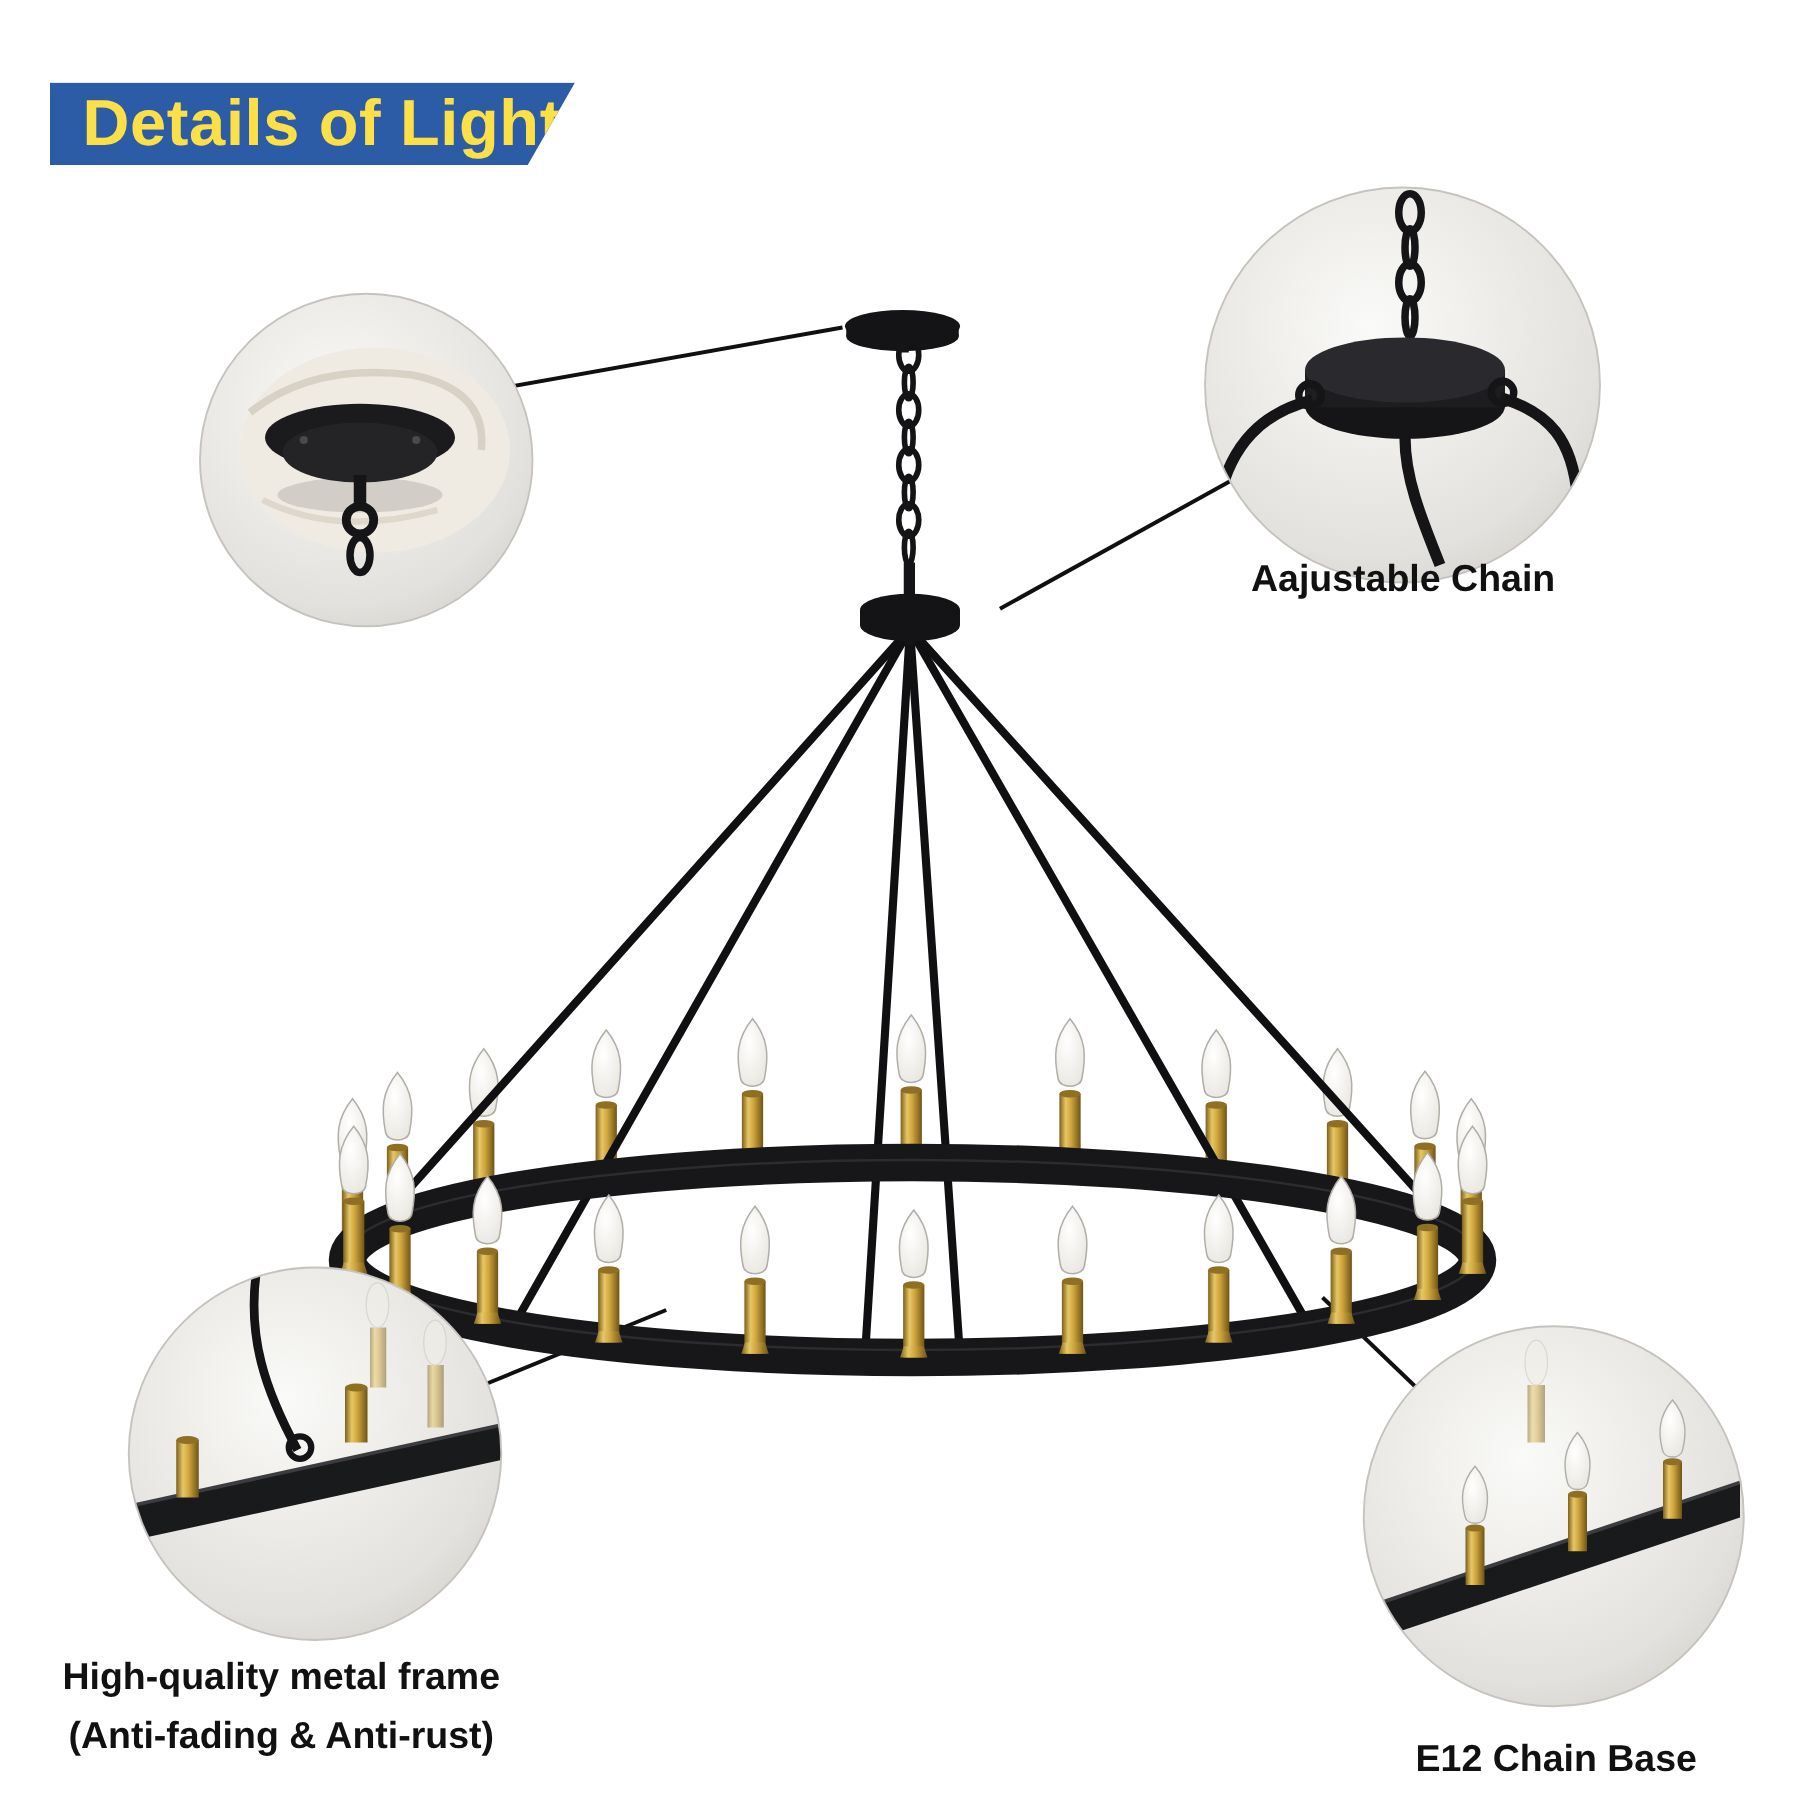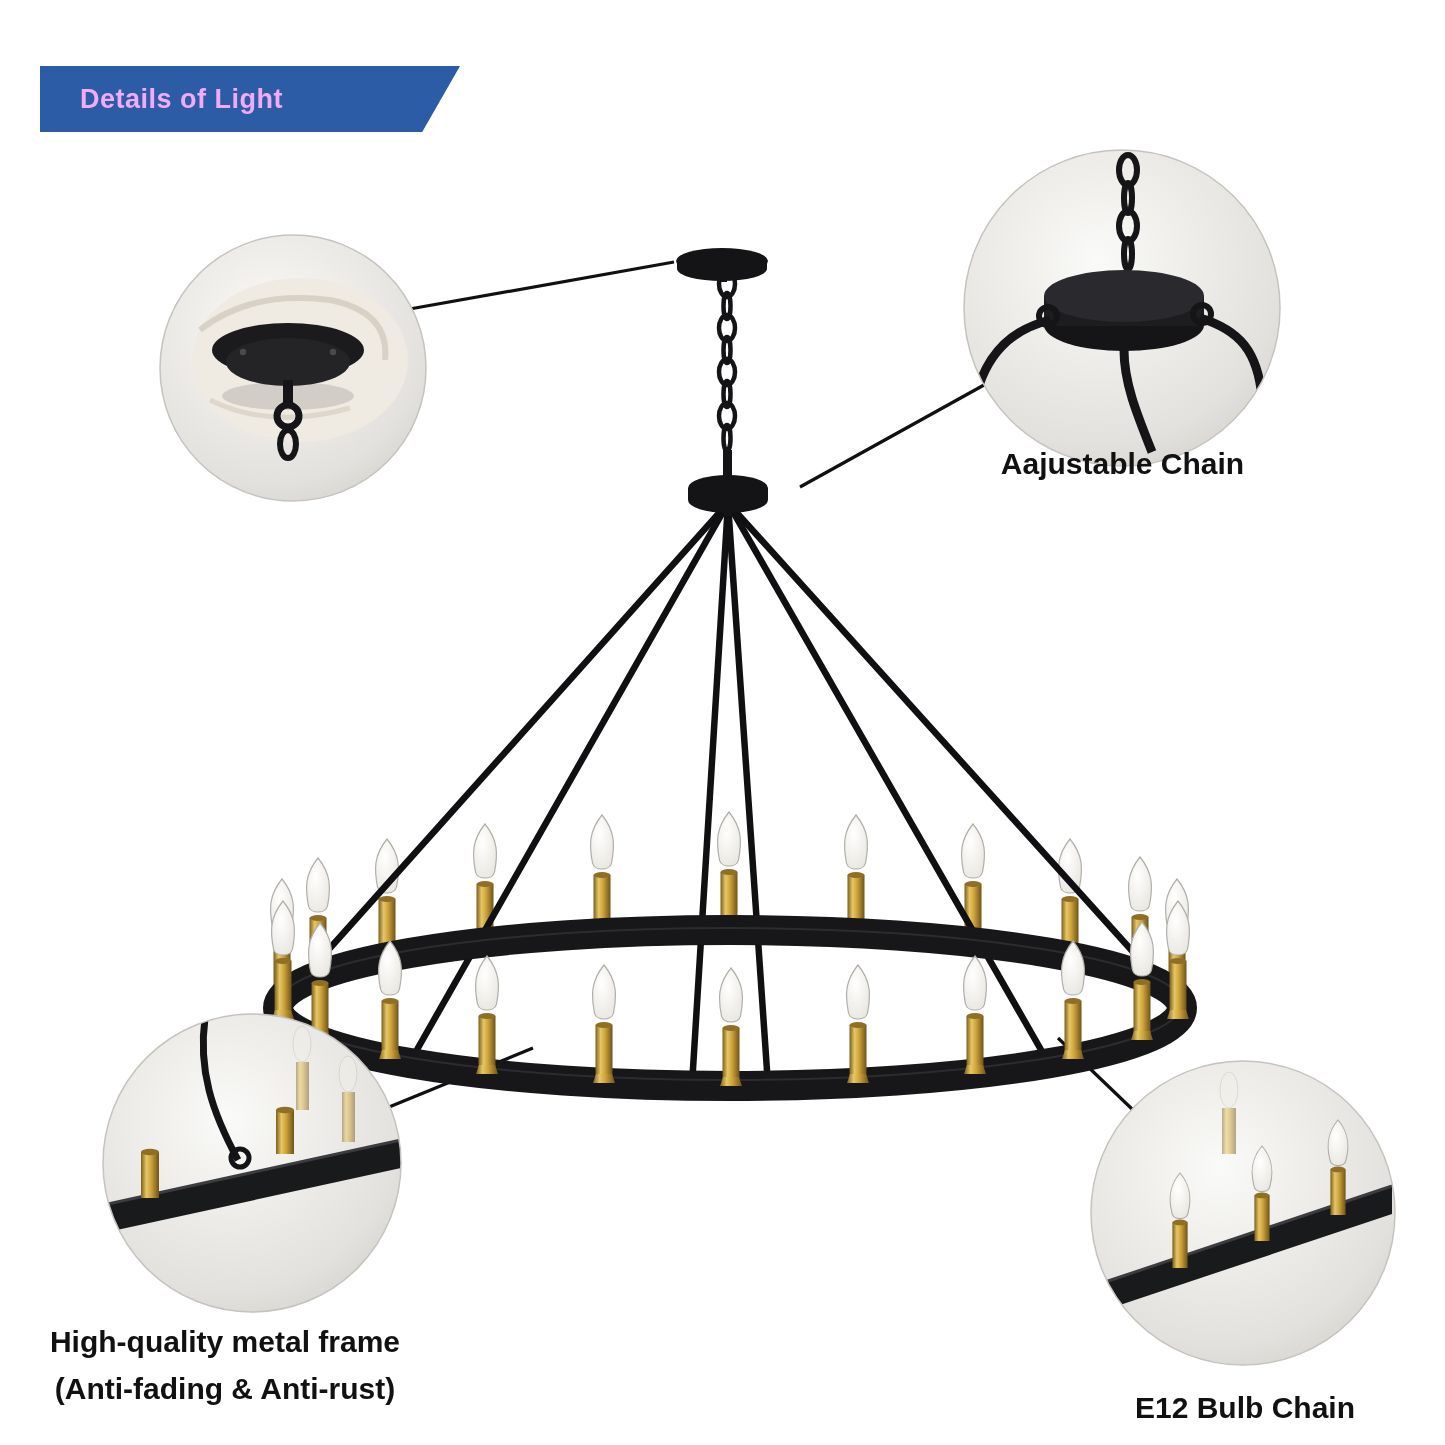--- a/index.html
+++ b/index.html
@@ -14,22 +14,22 @@
     background:var(--background);
     font-family:"Liberation Sans", sans-serif;
     overflow:hidden;
   }
   #scene{position:absolute;left:0;top:0;}
   .banner{
     position:absolute;left:40px;top:66px;width:420px;height:66px;
     background:var(--banner-bg);
     clip-path:polygon(0 0,100% 0,91% 100%,0 100%);
     display:flex;align-items:center;
-    color:#f0abfc;font-size:27px;font-weight:700;
-    padding-left:40px;box-sizing:border-box;
+    color:#fde047;font-size:52px;font-weight:700;
+    padding-left:26px;box-sizing:border-box;
     letter-spacing:0.5px;
   }
   .callout-label{
     position:absolute;color:var(--text);
     font-size:30px;font-weight:700;text-align:center;
     line-height:47px;white-space:nowrap;
   }
   .lbl-canopy{left:95px;top:503px;width:360px;}
   .lbl-chain{left:955px;top:440px;width:335px;}
   .lbl-frame{left:20px;top:1318px;width:410px;white-space:normal;}
@@ -259,14 +259,14 @@
   </div>
 
 
   <div class="callout-label lbl-frame">
     <div>High-quality metal frame</div>
     <div>(Anti-fading &amp; Anti-rust)</div>
   </div>
 
   <div class="callout-label lbl-chain">Aajustable Chain</div>
 
-  <div class="callout-label lbl-bulb">E12 Bulb Chain</div>
+  <div class="callout-label lbl-bulb">E12 Chain Base</div>
 </div>
 
 </body></html>

